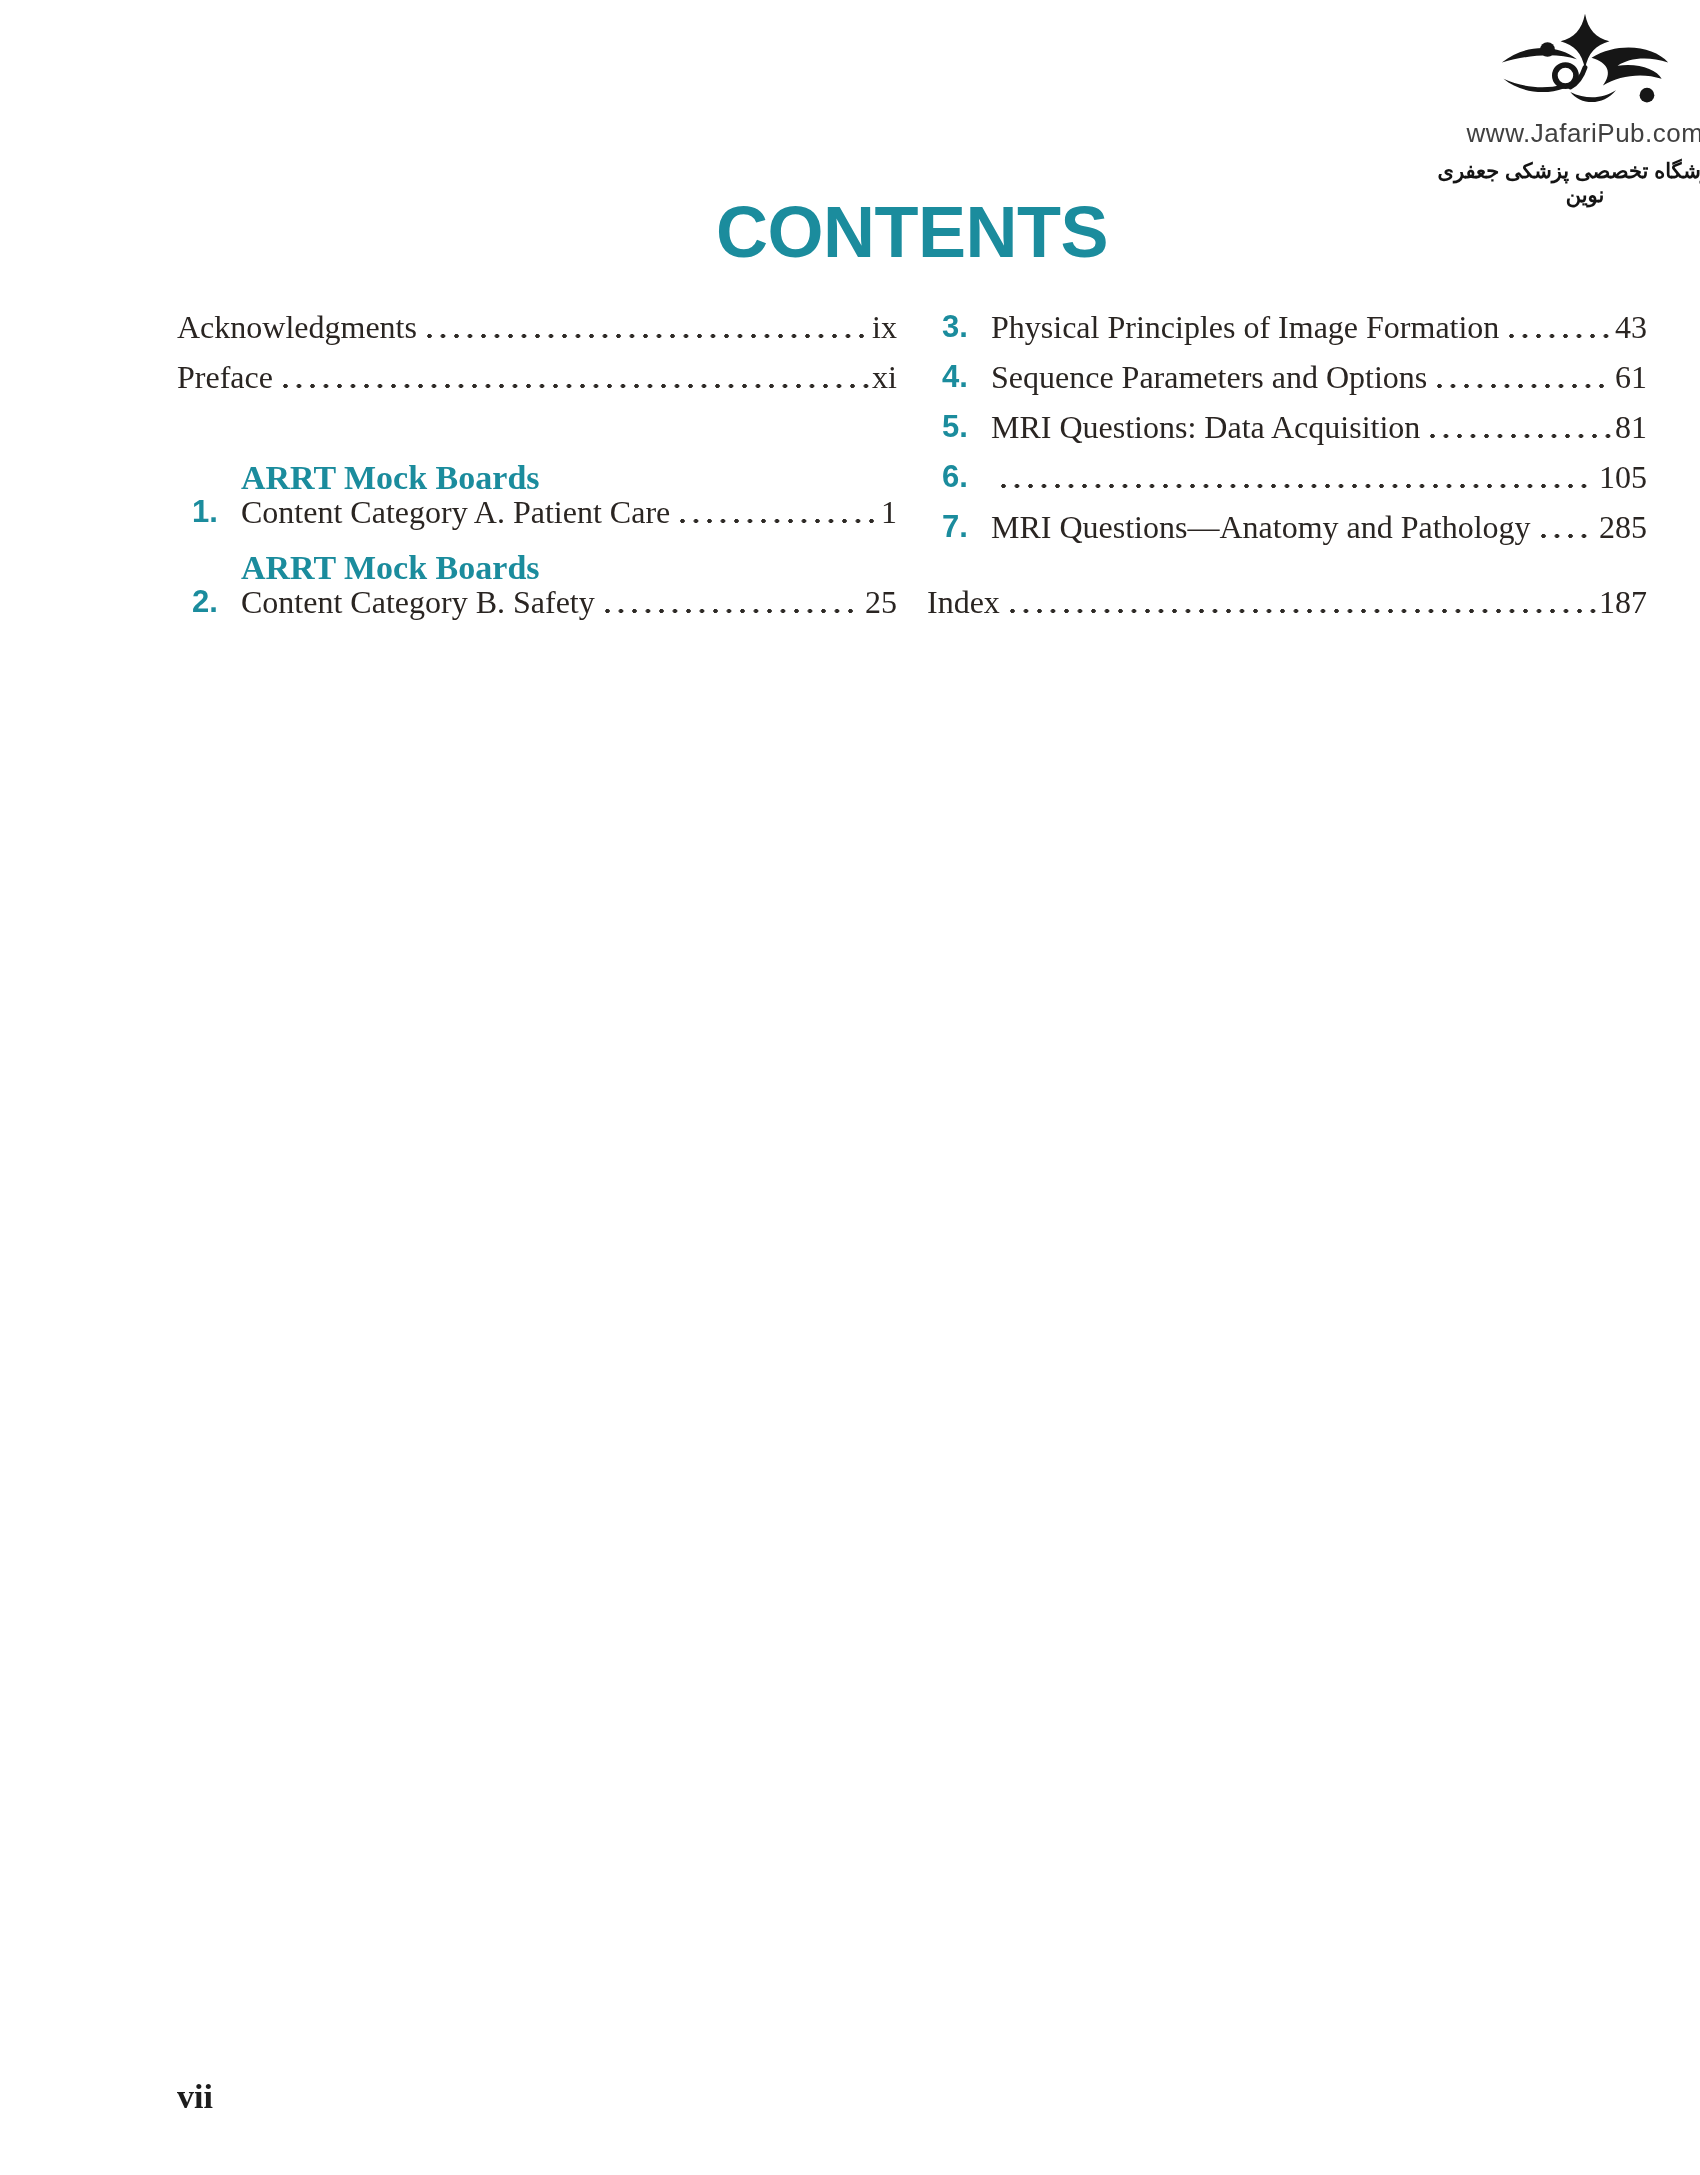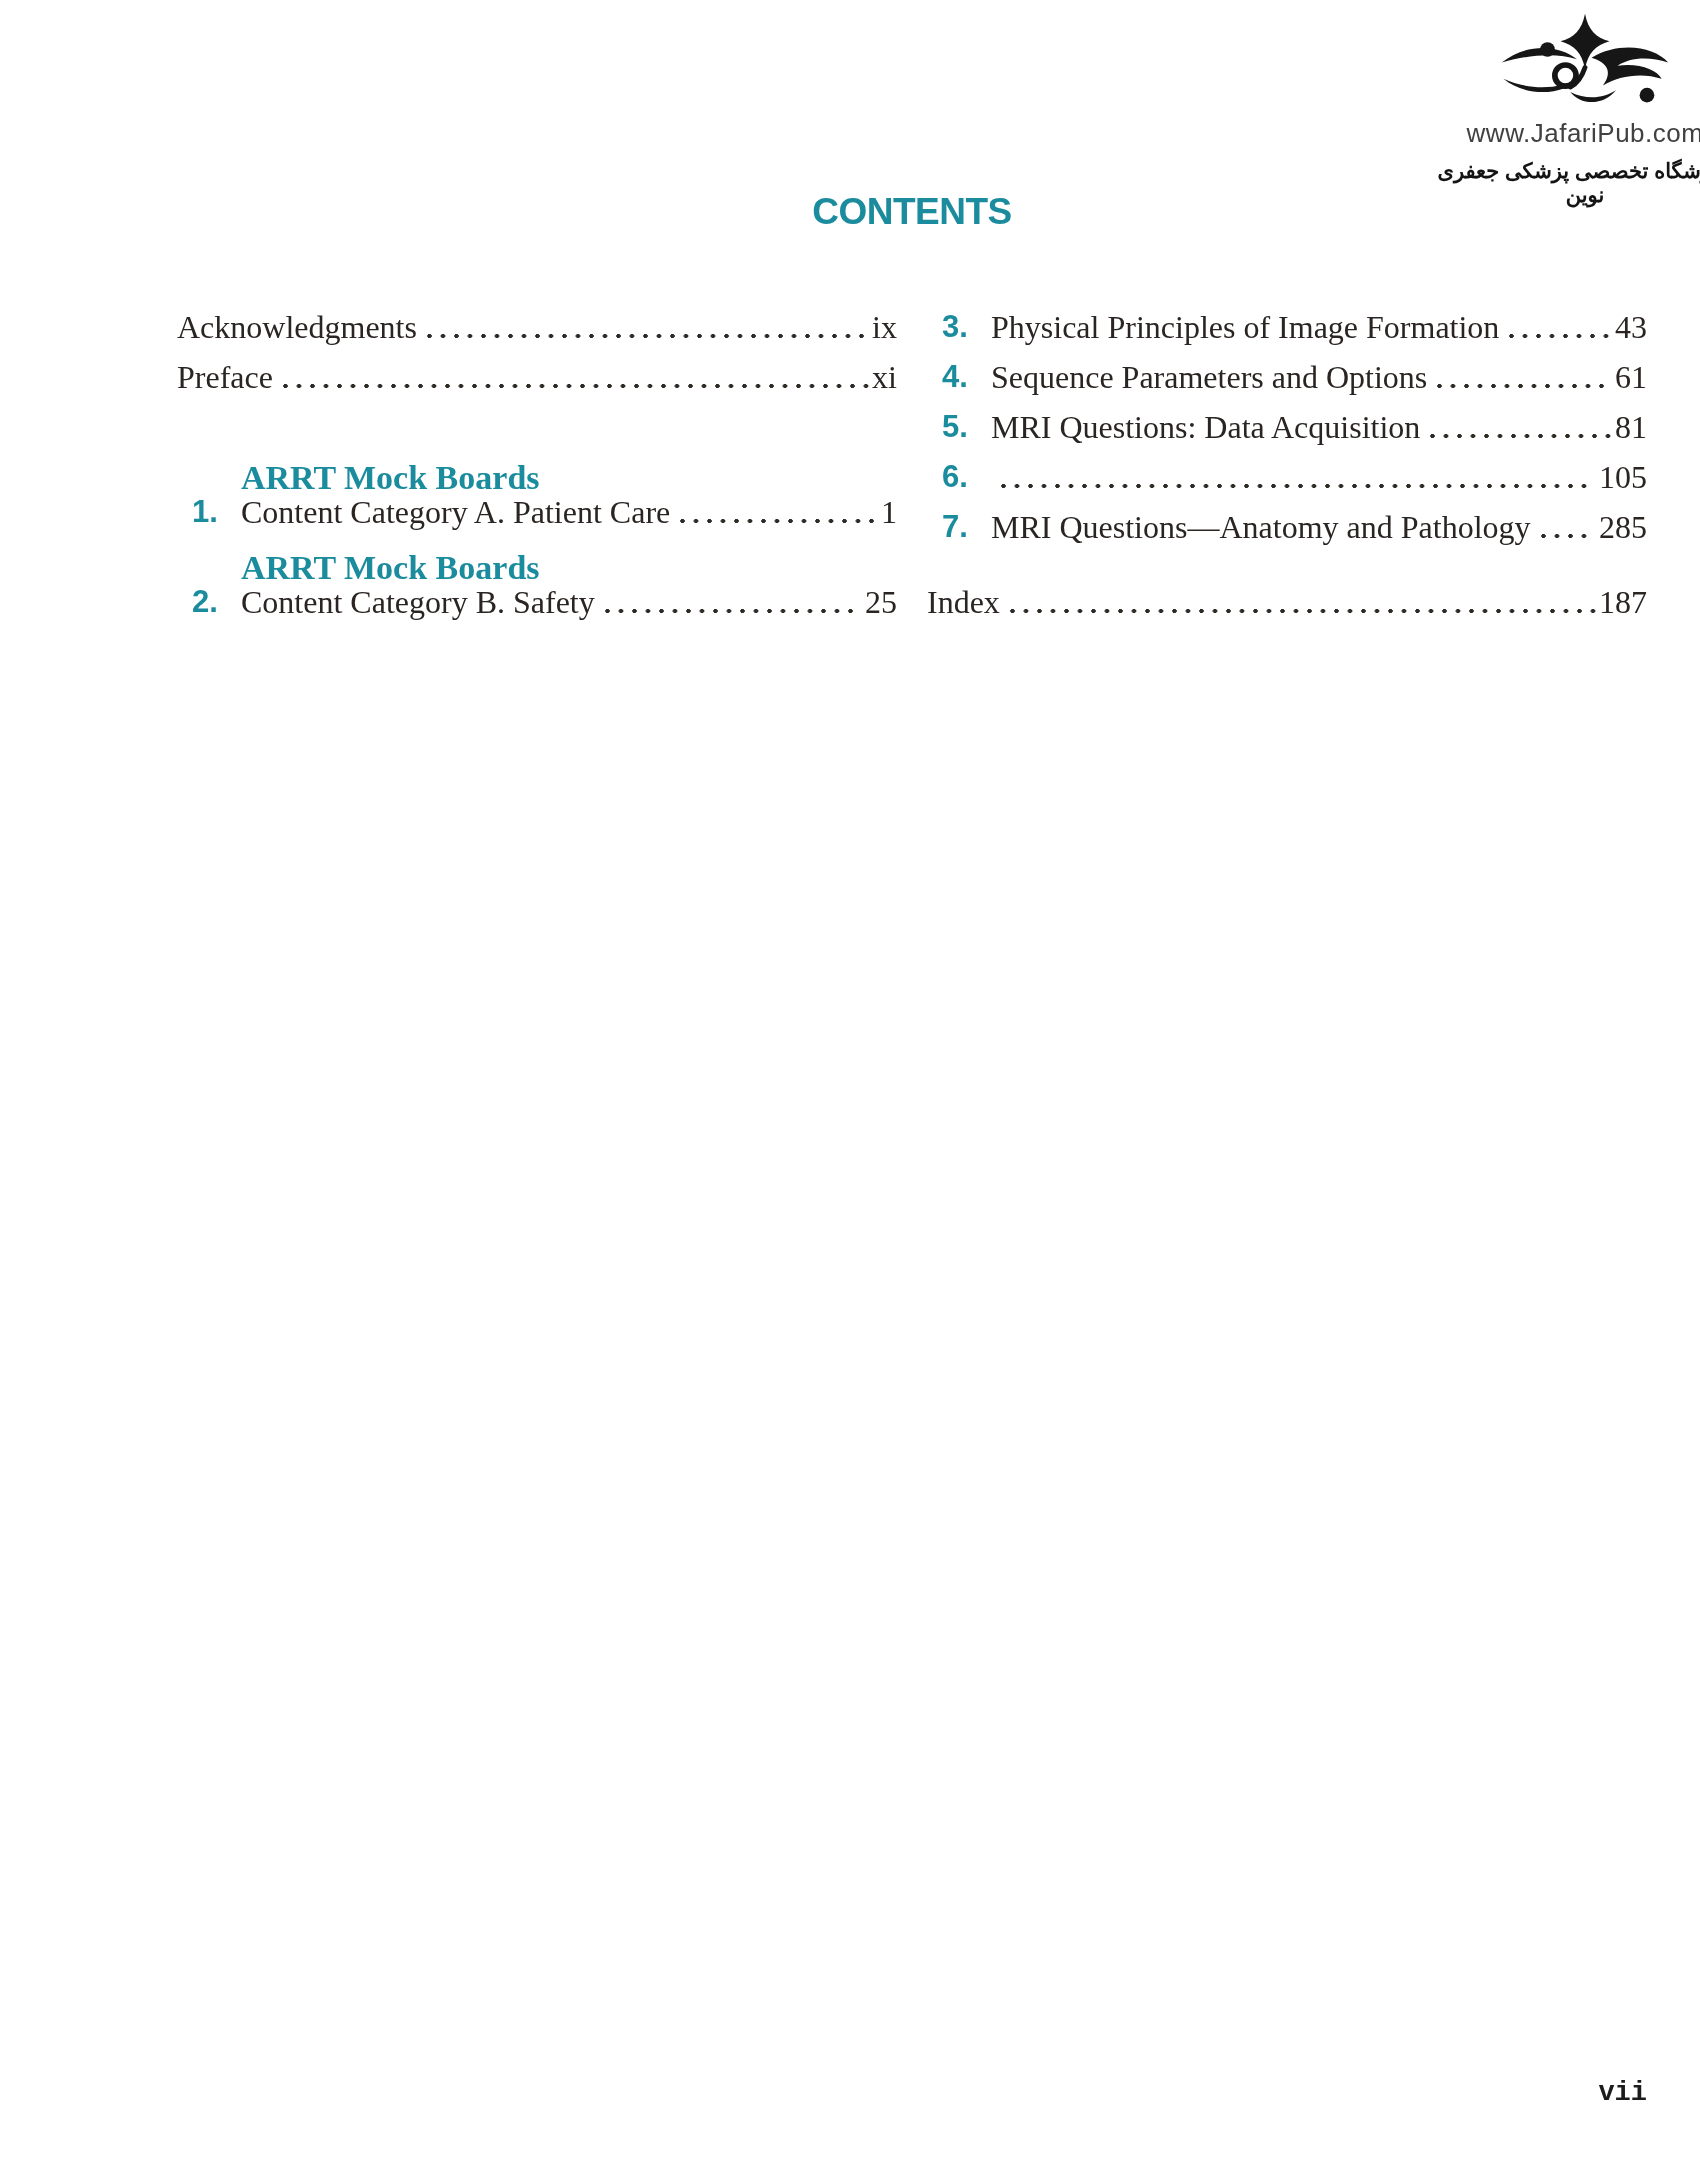--- a/index.html
+++ b/index.html
@@ -9,21 +9,21 @@
   
   .brand{position:absolute;top:12px;left:1390px;width:302px;text-align:center;}
   .logo{display:block;margin:0 auto;width:224px;height:106px;}
   .brand-url{font-family:"Liberation Sans",sans-serif;font-size:26px;color:#414141;
              letter-spacing:.5px;margin-top:0;}
   .brand-fa{font-family:Liberation Sans, sans-serif;font-size:21px;font-weight:bold;
             color:#141414;margin-top:10px;direction:rtl;}
 
   
   .title{position:absolute;top:191px;left:133px;width:1470px;margin:0;text-align:center;
-         font-family:"Liberation Sans",sans-serif;font-weight:bold;font-size:37px;
+         font-family:"Liberation Sans",sans-serif;font-weight:bold;font-size:72px;
          letter-spacing:-0.5px;color:var(--accent);}
 
   
   .toc{position:absolute;top:0;left:133px;width:1470px;height:720px;
        font-size:32px;color:var(--text);}
   .col{position:absolute;top:0;width:720px;height:720px;}
   .col.right{left:750px;}
   .row{position:absolute;left:0;width:720px;display:flex;line-height:40px;white-space:nowrap;}
   .row .t{flex:0 0 auto;}
   .row .p{flex:0 0 auto;}
@@ -31,22 +31,22 @@
           margin:0 4px 8px 10px;
           background-image:radial-gradient(circle at 2.5px 3px,var(--leader) 2px,transparent 2.4px);
           background-size:13.5px 6px;background-repeat:repeat-x;}
   .row.front .leader{margin-right:2px;}
   .num{flex:0 0 49px;margin-left:15px;font-family:"Liberation Sans",sans-serif;
        font-weight:bold;font-size:31px;color:var(--accent);}
   .kicker{position:absolute;left:64px;line-height:36px;font-weight:bold;font-size:34px;
           color:var(--accent);}
 
   
-  .folio{position:absolute;top:2078px;left:133px;width:1470px;text-align:right;
-         font-family:Liberation Mono, monospace;font-weight:bold;font-size:27px;color:#1c1c1c;}
+  .folio{position:absolute;top:2078px;left:133px;width:1470px;text-align:left;
+         font-family:Liberation Serif, serif;font-weight:bold;font-size:34px;color:#1c1c1c;}
 </style>
 </head>
 <body>
 
 <div class="page">
 
   <div class="brand">
     <svg class="logo" viewBox="0 0 260 130" aria-hidden="true">
       <g fill="#161616">
         <path d="M130 2 C134 22 143 31 160 36 C143 41 134 50 130 70 C126 50 117 41 100 36 C117 31 126 22 130 2 Z"></path>

